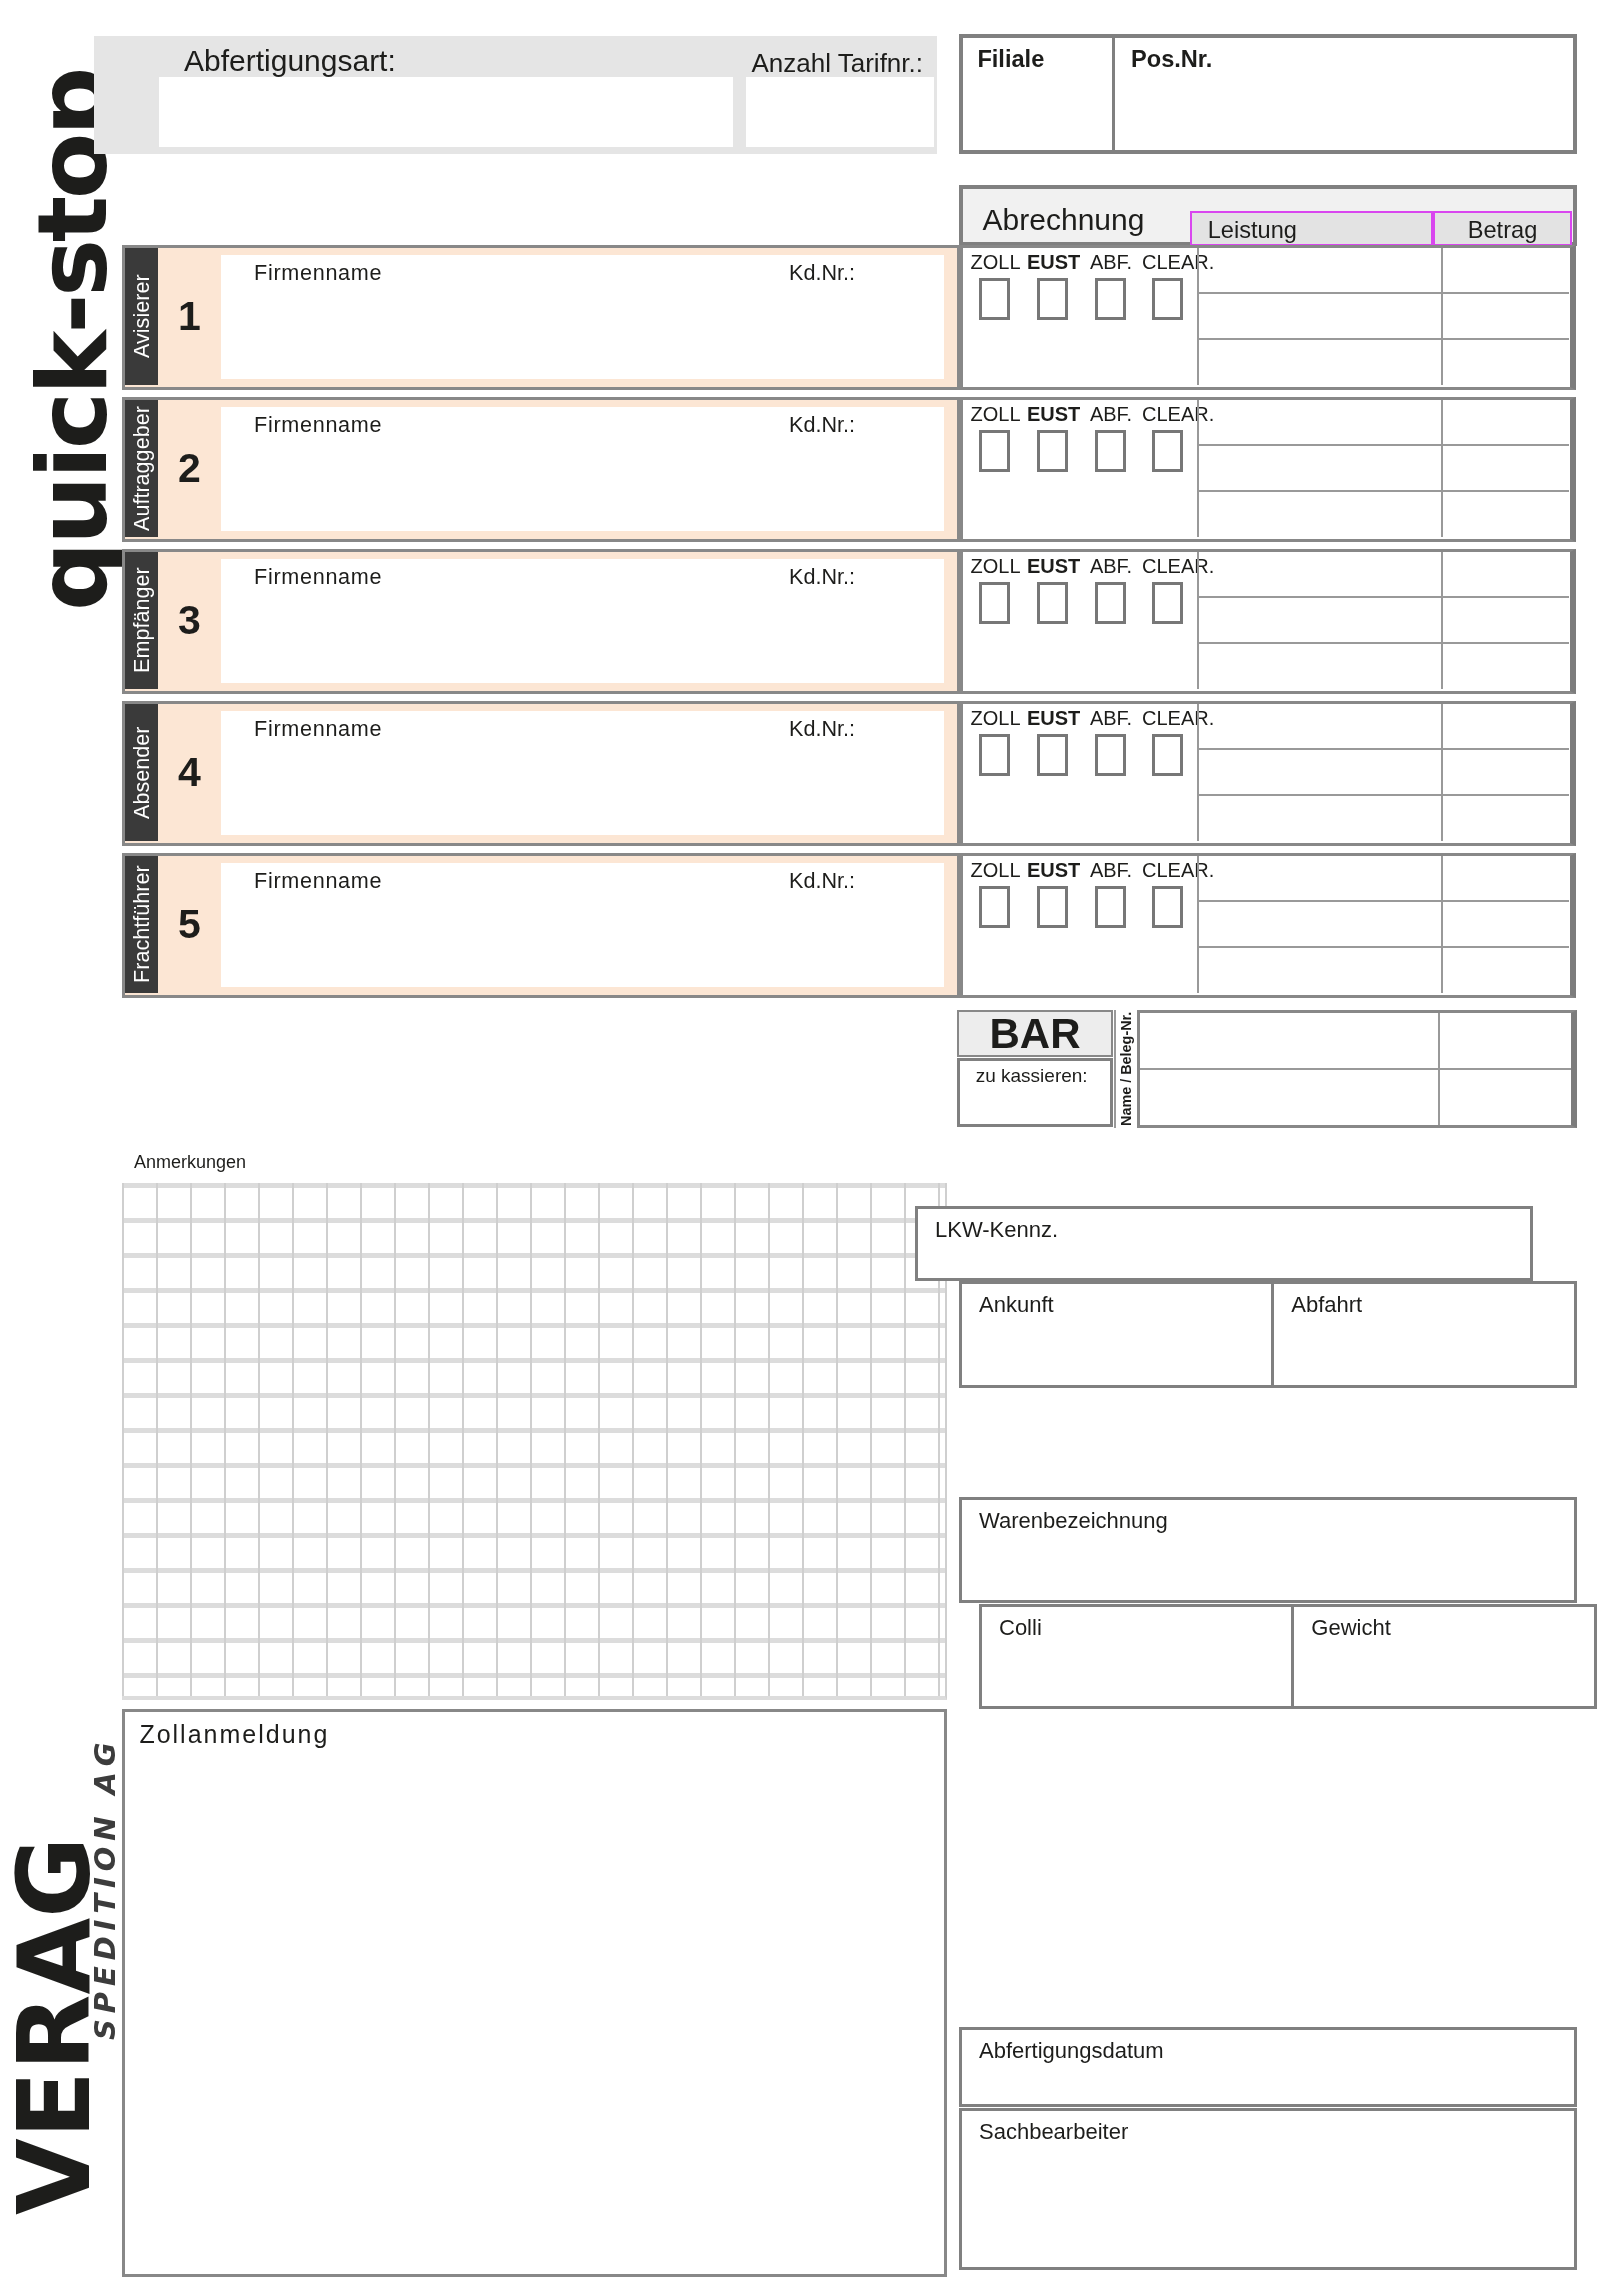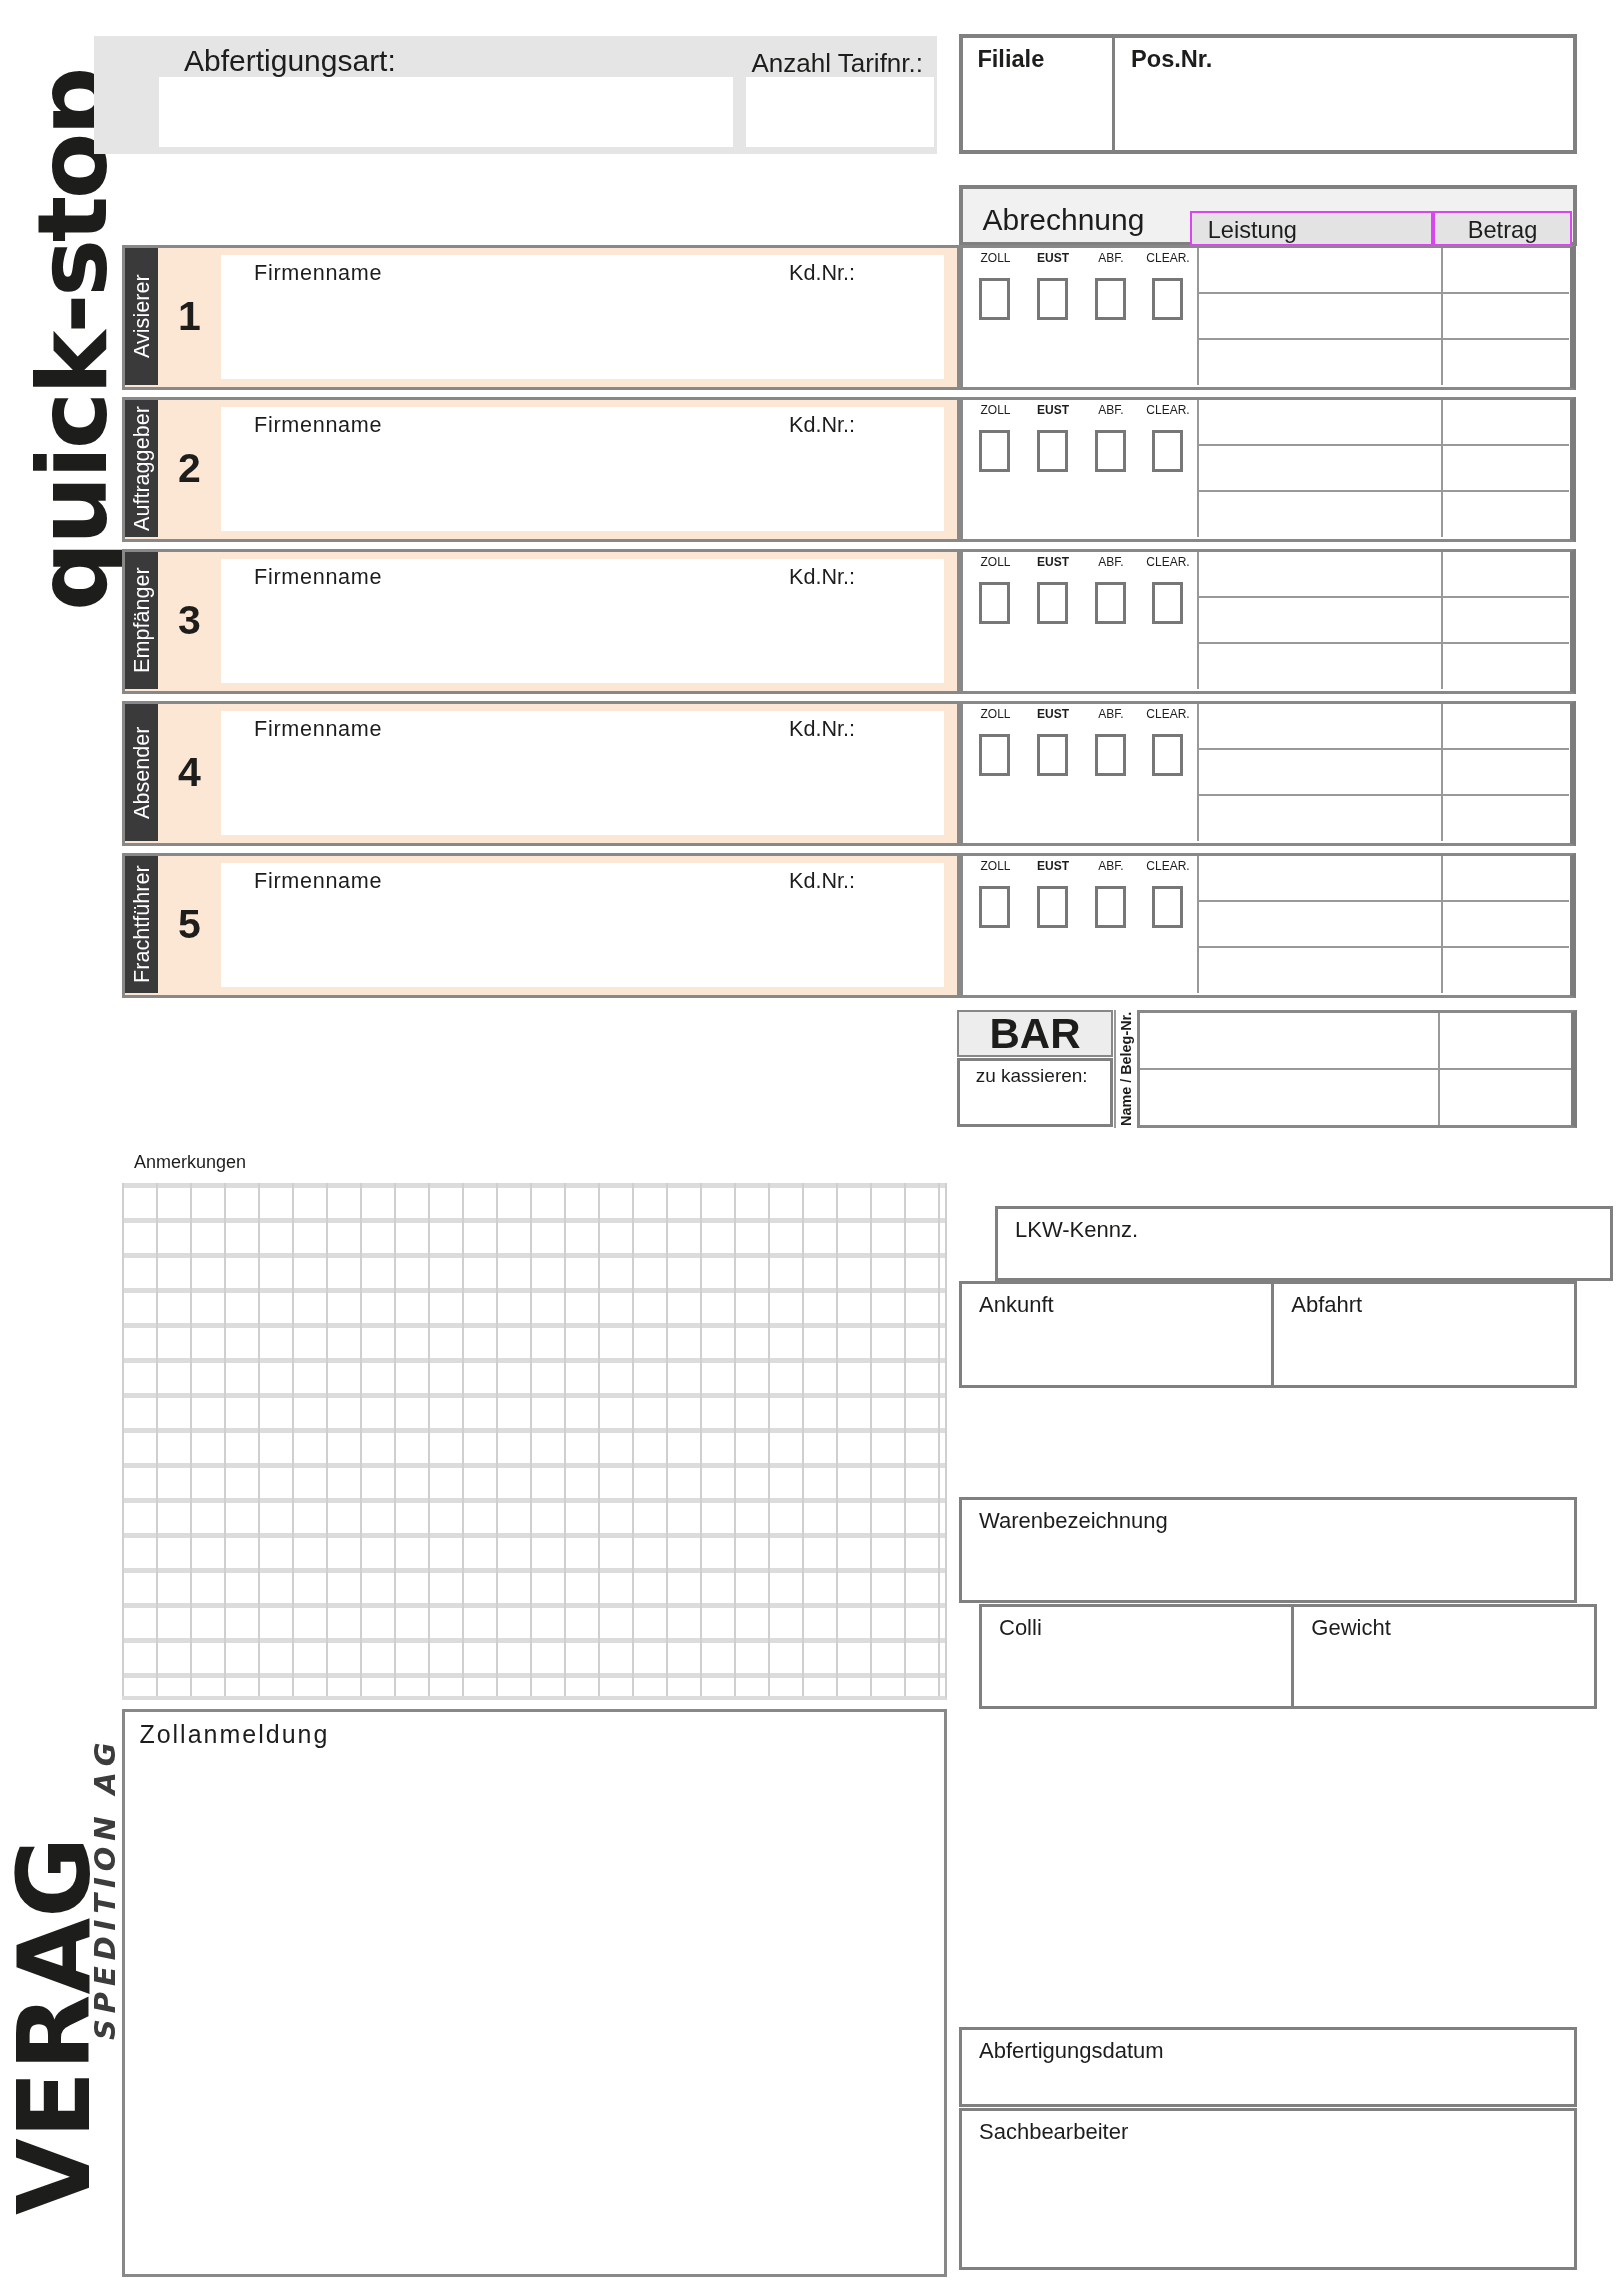--- a/index.html
+++ b/index.html
@@ -53,21 +53,21 @@
   
   #rows-host{left:122px;top:0;width:1455px;height:0.7px;}
   .row{position:absolute;left:0;width:1455px;height:145px;}
   .row-main{position:absolute;left:0;top:0;width:838px;height:145px;background:#fce6d4;border:3.9px solid #888;box-sizing:border-box;}
   .row-bar{position:absolute;left:0;top:0;width:33px;height:137px;background:#3a3a3a;color:#fff;font-size:21.6px;}
   .row-number{position:absolute;left:33px;top:0;width:63px;height:137px;font-size:41px;font-weight:bold;}
   .row-input{position:absolute;left:96px;top:6.5px;width:723px;height:124px;background:#fff;}
   .flabel{position:absolute;left:33px;top:5.2px;font-size:21.6px;letter-spacing:0.7px;}
   .klabel{position:absolute;left:568px;top:5.2px;font-size:21.6px;}
   .row-abr{position:absolute;left:838px;top:0;width:616px;height:145px;background:#fff;border:3.9px solid #888;border-right:6.5px solid #7c7c7c;box-sizing:border-box;}
-  .cb-label{position:absolute;top:3.3px;width:52px;text-align:center;font-size:12px;}
+  .cb-label{position:absolute;top:3.3px;width:52px;text-align:center;font-size:20px;}
   .cb{position:absolute;top:30px;width:31px;height:42px;border:3.3px solid #777;box-sizing:border-box;background:#fff;}
   .cb0{left:6.5px;} .cb1{left:64px;font-weight:bold;} .cb2{left:122px;} .cb3{left:179px;}
   .cbx0{left:16.4px;} .cbx1{left:74px;} .cbx2{left:132px;} .cbx3{left:189px;}
   .vline{position:absolute;top:0;width:2px;height:137px;background:#999;}
   .v1{left:234px;} .v2{left:478px;}
   .hline{position:absolute;left:234px;width:372px;height:2px;background:#999;}
   .h1{top:44px;} .h2{top:90px;}
   .cell{position:absolute;background:transparent;}
   .lcell{left:236px;width:241px;} .bcell{left:480px;width:126px;}
   .cr0{top:0;height:44px;} .cr1{top:46px;height:44px;} .cr2{top:92px;height:45px;}
@@ -96,21 +96,21 @@
   }
 
   
   #zollanmeldung-box{left:122px;top:1709px;width:825px;height:568px;border:3.9px solid #888;box-sizing:border-box;background:#fff;}
   #zollanmeldung-label{left:14.4px;top:7.9px;font-size:25px;letter-spacing:2px;}
 
   
   .dbox{position:absolute;border:3.9px solid #808080;box-sizing:border-box;background:#fff;}
   .dlabel{position:absolute;left:17px;top:7.9px;font-size:22px;}
   .dlabel2{position:absolute;top:7.9px;font-size:22px;}
-  #lkw-box{left:995px;top:1206px;width:618px;height:75px;}
+  #lkw-box{left:915px;top:1206px;width:618px;height:75px;}
   #ank-box{left:959px;top:1281px;width:618px;height:107px;}
   #ww-box{left:959px;top:1497px;width:618px;height:106px;}
   #cg-box{left:959px;top:1604px;width:618px;height:105px;margin-left:20px;}
   #ad-box{left:959px;top:2027px;width:618px;height:80px;}
   #sb-box{left:959px;top:2108px;width:618px;height:162px;}
   .dsplit{position:absolute;left:309px;top:0;width:2.6px;height:100%;background:#808080;}
   .half-l{position:absolute;left:0;top:0;width:309px;height:100%;}
   .half-r{position:absolute;left:311px;top:0;right:0;height:100%;}
 </style>
 </head>

